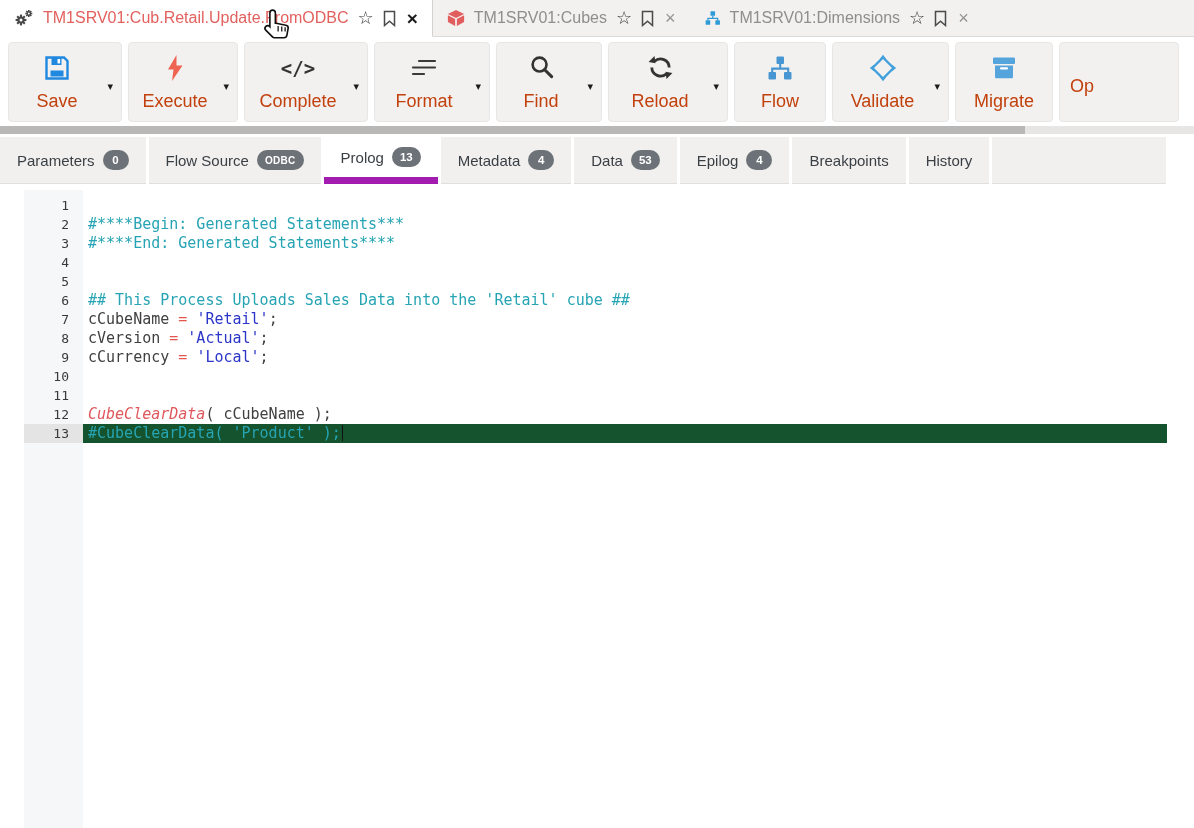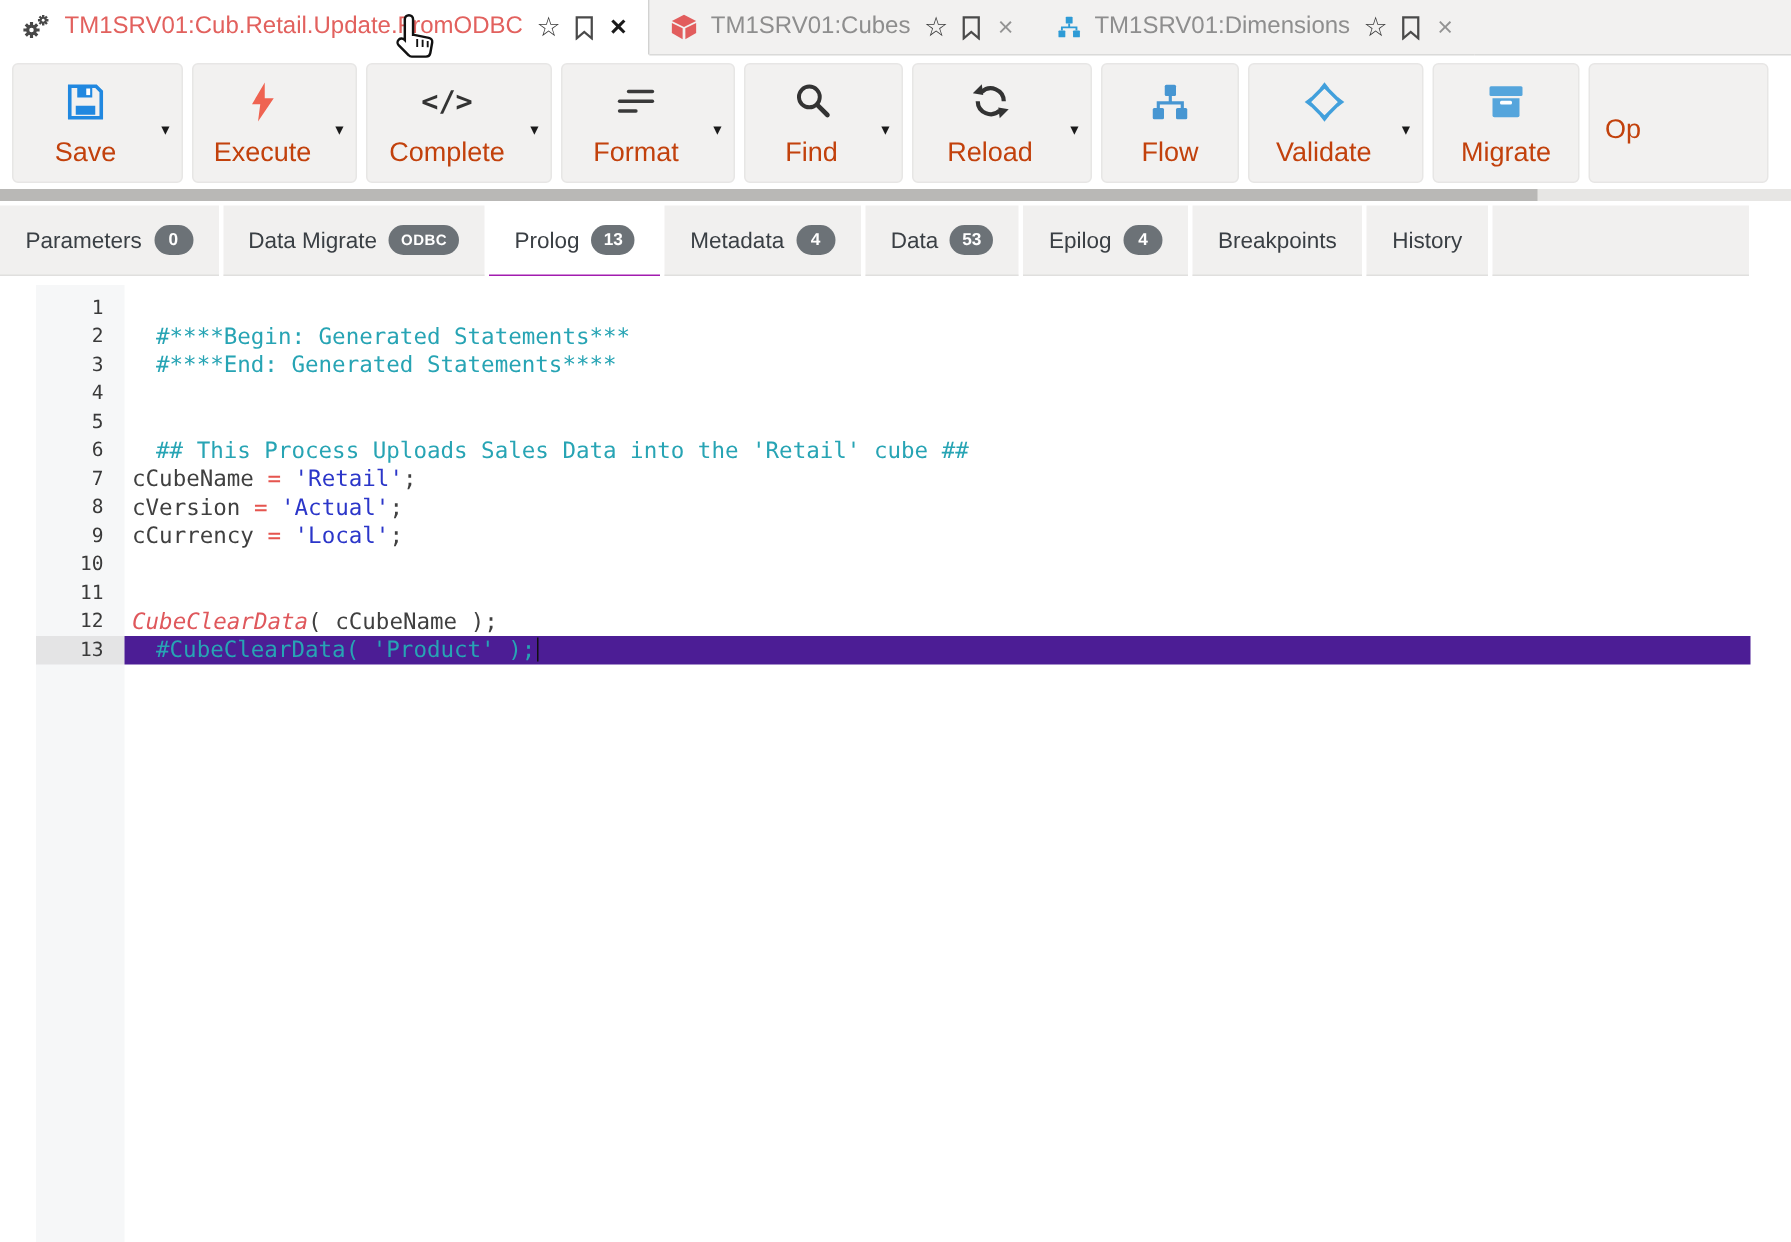--- a/index.html
+++ b/index.html
@@ -36,42 +36,42 @@
 
   
   .hscroll{height:8px;background:#e7e6e4;position:relative;}
   .hthumb{position:absolute;left:0;top:0;height:8px;width:1025px;background:#b9b8b6;}
   .gap1{height:3px;background:#fff;}
 
   
   .sectabs{width:1166px;height:47px;display:flex;gap:3px;background:#fff;box-sizing:border-box;}
   .stab{display:flex;align-items:center;padding:0 17px;gap:8px;background:#f1f0ef;
         border-bottom:1px solid #e0dfde;box-sizing:border-box;white-space:nowrap;cursor:default;}
-  .stab.active{background:#fff;border-bottom:1px solid #a21caf;}
+  .stab.active{background:#fff;border-bottom:7px solid #a21caf;}
   .stab-label{font-size:15px;color:#3a3f44;}
   .badge{background:#6c7277;color:#fff;border-radius:10px;height:20px;min-width:26px;
          padding:0 8px;box-sizing:border-box;display:inline-flex;align-items:center;
          justify-content:center;font-size:11.5px;font-weight:bold;}
   .badge.wide{font-size:10px;letter-spacing:.3px;}
   .sec-filler{flex:1;background:#f1f0ef;border-bottom:1px solid #e0dfde;}
   .gap2{height:6px;background:#fff;}
 
   
   .editor{position:relative;height:638px;overflow:hidden;background:#fff;
           font-family:"DejaVu Sans Mono","Liberation Mono",monospace;}
   .gutter{position:absolute;left:24px;top:0;bottom:0;width:59px;background:#f6f7f8;
           padding-top:6px;box-sizing:border-box;}
   .gnum{height:19px;line-height:19px;text-align:right;padding-right:14px;font-size:13px;
         color:#3a3a3a;}
   .gnum.activeln{background:#e4e4e5;}
   .codearea{position:absolute;left:0;top:0;right:0;padding-top:6px;}
   .crow{height:19px;line-height:19px;margin-left:83px;width:1084px;padding-left:5px;
         box-sizing:border-box;white-space:pre;font-size:15px;}
-  .crow.activeln{background:#4c1d95;}
-  .tok-comment{color:#27a4b4;margin-left:16px;}
+  .crow.activeln{background:#14532d;}
+  .tok-comment{color:#27a4b4;}
   .tok-string{color:#2b36c9;}
   .tok-operator{color:#e5554f;}
   .tok-function{color:#df585c;font-style:italic;}
   .tok-plain{color:#404040;}
   .text-cursor{display:inline-block;width:1.5px;height:16px;background:#111;
                vertical-align:-3px;margin-left:1px;}
 
   .hand-cursor{position:absolute;left:262px;top:8px;z-index:50;pointer-events:none;}
 </style>
 </head>
@@ -259,21 +259,21 @@
   <div class="hthumb"></div>
 </div>
 <div class="gap1"></div>
 
 <div class="sectabs" id="sectabs">
   <div class="stab">
       <span class="stab-label">Parameters</span>
       <span class="badge">0</span>
     </div>
     <div class="stab">
-      <span class="stab-label">Data Migrate</span>
+      <span class="stab-label">Flow Source</span>
       <span class="badge wide">ODBC</span>
     </div>
     <div class="stab active">
       <span class="stab-label">Prolog</span>
       <span class="badge">13</span>
     </div>
     <div class="stab">
       <span class="stab-label">Metadata</span>
       <span class="badge">4</span>
     </div>

